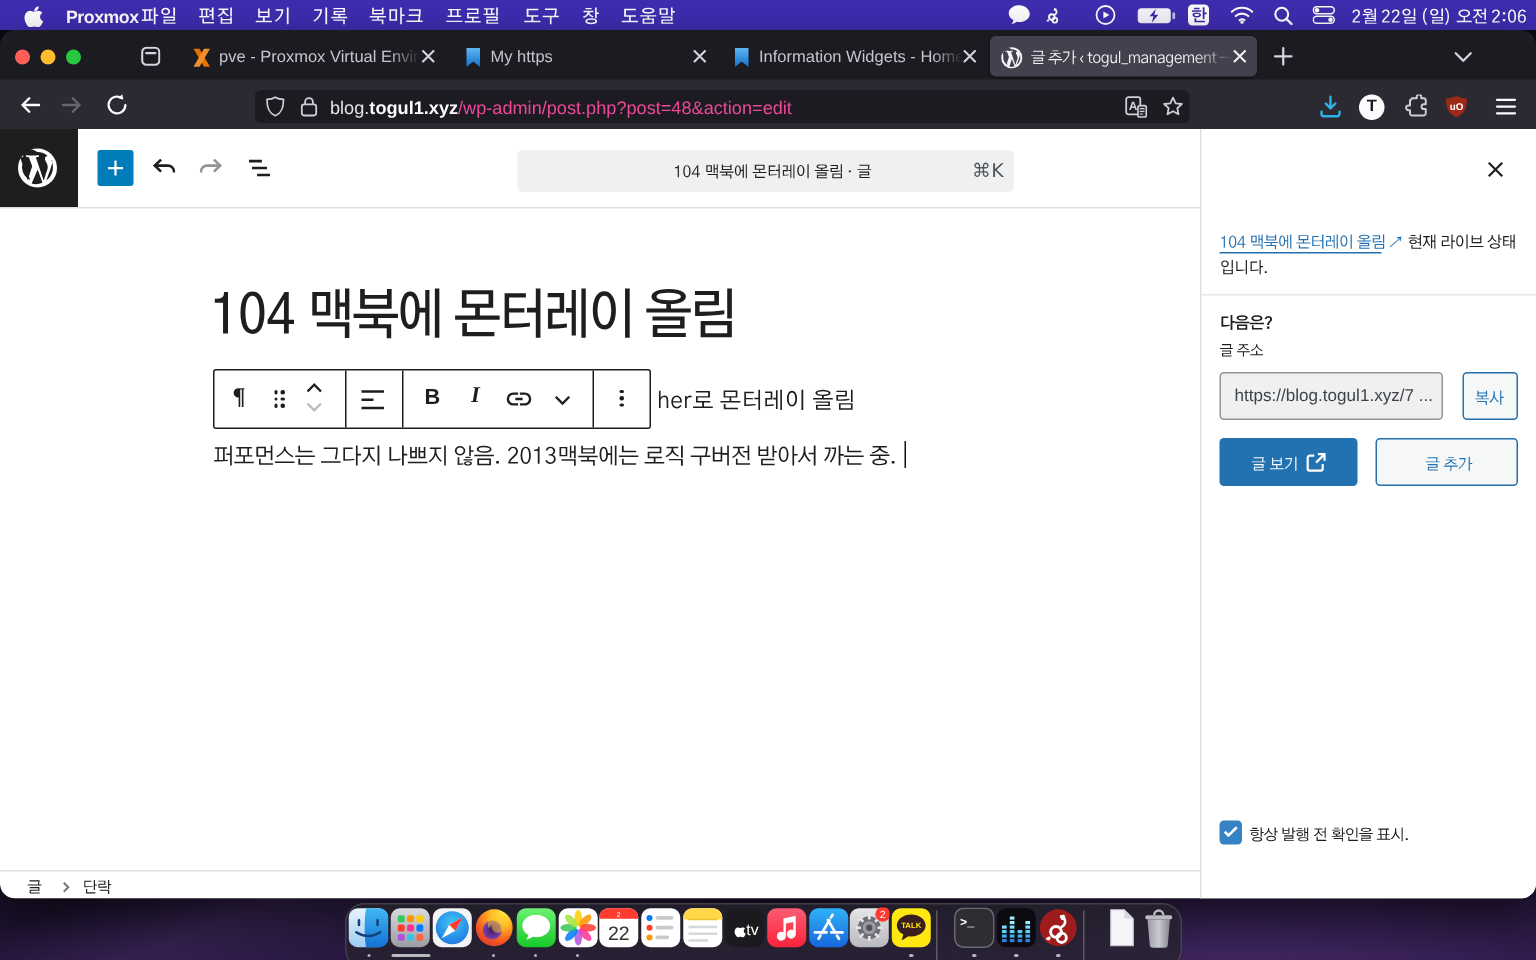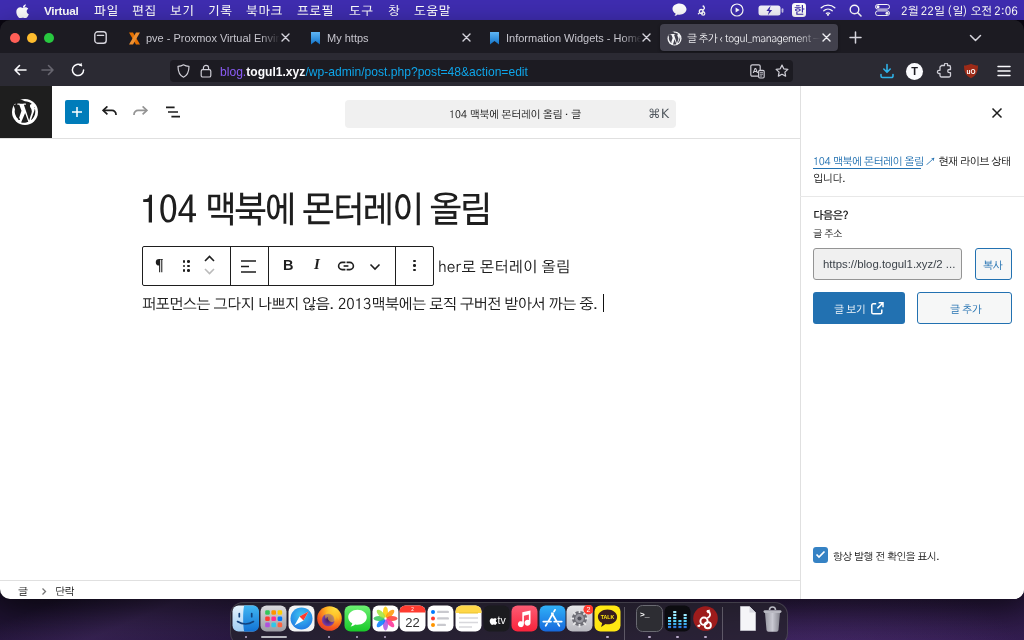--- a/index.html
+++ b/index.html
@@ -11,21 +11,21 @@
   linear-gradient(180deg,#0a0712 0%,#0b0813 76%,#191028 94%,#221438 100%);}
 *{box-sizing:border-box}
 .abs{position:absolute}
 svg{display:block}
 </style></head><body>
 <div class="abs" style="left:0;top:0;width:1024px;height:20px;background:#3f2db1"></div>
 <svg class="abs" style="left:16px;top:3.5px" width="14" height="14" viewBox="0 0 13 13">
 <path fill="#fff" d="M9.1 0.2c0.1 0.8-0.2 1.5-0.7 2.1C7.9 2.9 7.2 3.3 6.4 3.2 6.3 2.5 6.7 1.7 7.1 1.3 7.6 0.7 8.4 0.3 9.1 0.2z
 M11.9 9.5c-0.3 0.8-0.5 1.1-0.9 1.8-0.6 0.9-1.4 2-2.4 2-0.9 0-1.1-0.6-2.3-0.6-1.2 0-1.5 0.6-2.3 0.6-1 0-1.8-1-2.4-1.9C0.2 9.2-0.1 6.3 0.9 4.8 1.6 3.7 2.7 3 3.7 3c1 0 1.7 0.6 2.6 0.6 0.8 0 1.3-0.6 2.6-0.6 0.9 0 1.8 0.5 2.5 1.3-2.2 1.2-1.8 4.3 0.5 5.2z"></path>
   </svg>
-<div class="abs" style="left:44px;top:4px;font-size:11.8px;font-weight:bold;color:#fff;letter-spacing:-.3px">Virtual</div>
+<div class="abs" style="left:44px;top:4px;font-size:11.8px;font-weight:bold;color:#fff;letter-spacing:-.3px">Proxmox</div>
 <svg style="position:absolute;left:94px;top:-0.3px" width="27" height="19" viewBox="0 -15 27 19">
     <path d="M8.5 1.1V-10.0H9.7V-5.4H11.5V-4.3H9.7V1.1ZM0.5 -1.0V-2.0H2.1V-7.9H0.8V-8.9H7.7V-7.9H6.4V-2.1Q7.2 -2.2 8.0 -2.3V-1.3Q5.6 -1.0 2.6 -1.0ZM3.2 -2.0 3.9 -2.1Q4.1 -2.1 4.6 -2.1Q5.2 -2.1 5.3 -2.1V-7.9H3.2Z M15.0 0.9V-2.0H21.6V-3.0H14.9V-4.0H22.7V-1.1H16.1V-0.0H23.0V0.9ZM21.5 -4.5V-10.0H22.7V-4.5ZM13.5 -7.4Q13.5 -8.4 14.3 -9.1Q15.1 -9.8 16.4 -9.8Q17.7 -9.8 18.5 -9.1Q19.4 -8.4 19.4 -7.4Q19.4 -6.3 18.5 -5.6Q17.7 -5.0 16.4 -5.0Q15.1 -5.0 14.3 -5.6Q13.5 -6.3 13.5 -7.4ZM14.6 -7.4Q14.6 -6.7 15.1 -6.3Q15.6 -5.8 16.4 -5.8Q17.2 -5.8 17.7 -6.3Q18.2 -6.7 18.2 -7.4Q18.2 -8.0 17.7 -8.4Q17.2 -8.9 16.4 -8.9Q15.6 -8.9 15.1 -8.4Q14.6 -8.0 14.6 -7.4Z" fill="#ffffff"></path>
   </svg>
 <svg style="position:absolute;left:132px;top:-0.3px" width="27" height="19" viewBox="0 -15 27 19">
     <path d="M2.9 0.7V-2.6H4.0V-0.3H10.7V0.7ZM7.4 -4.6V-5.5H9.2V-7.2H7.4V-8.1H9.2V-10.0H10.4V-1.8H9.2V-4.6ZM0.8 -3.3V-4.3H2.2V-8.3H1.0V-9.3H7.4V-8.3H6.2V-4.3Q6.7 -4.3 7.6 -4.4V-3.5Q5.6 -3.3 3.0 -3.3ZM3.2 -4.3H3.7Q4.4 -4.3 5.2 -4.3V-8.3H3.2Z M15.1 0.9V-3.5H16.2V-2.4H21.5V-3.5H22.6V0.9ZM16.2 -0.0H21.5V-1.5H16.2ZM21.5 -4.0V-10.0H22.6V-4.0ZM13.0 -4.6Q13.6 -4.8 14.1 -5.1Q14.6 -5.4 15.1 -5.8Q15.6 -6.2 15.9 -6.7Q16.3 -7.3 16.3 -7.8V-8.4H13.7V-9.3H20.2V-8.4H17.6V-7.8Q17.6 -7.2 18.1 -6.6Q18.7 -5.9 19.3 -5.5Q19.9 -5.1 20.6 -4.9L20.0 -4.1Q19.2 -4.4 18.3 -5.1Q17.4 -5.7 16.9 -6.4Q16.6 -5.7 15.6 -5.0Q14.7 -4.2 13.7 -3.9Z" fill="#ffffff"></path>
   </svg>
 <svg style="position:absolute;left:170px;top:-0.3px" width="27" height="19" viewBox="0 -15 27 19">
     <path d="M0.5 -0.2V-1.1H5.3V-4.0H6.5V-1.1H11.3V-0.2ZM2.1 -3.3V-9.3H3.2V-7.3H8.6V-9.3H9.7V-3.3ZM3.2 -4.3H8.6V-6.4H3.2Z M21.2 1.1V-10.0H22.4V1.1ZM13.2 -1.2Q15.3 -2.5 16.5 -4.3Q17.7 -6.1 17.7 -7.9H13.8V-8.9H18.9Q18.9 -3.8 14.0 -0.5Z" fill="#ffffff"></path>
   </svg>
 <svg style="position:absolute;left:208px;top:-0.3px" width="27" height="19" viewBox="0 -15 27 19">
@@ -165,21 +165,21 @@
 <path d="M11.6 0.8 L11.9 4.1 L8.7 3.4 z" fill="#fbfbfe"></path>
     </svg>
 <div class="abs" style="left:170px;top:40px;width:623px;height:22px;background:#1c1b22;border-radius:4px"></div>
 <svg class="abs" style="left:177px;top:44px" width="13" height="14" viewBox="0 0 13 14">
 <path d="M6.5 0.8 C8 1.8 10.5 2.3 12 2.3 C12 6.5 11.5 11 6.5 13.2 C1.5 11 1 6.5 1 2.3 C2.5 2.3 5 1.8 6.5 0.8 z" fill="none" stroke="#cfced6" stroke-width="1.2" stroke-linejoin="round"></path>
     </svg>
 <svg class="abs" style="left:200px;top:44px" width="12" height="14" viewBox="0 0 12 14">
 <rect x="1.2" y="5.6" width="9.6" height="7.4" rx="1.6" fill="none" stroke="#cfced6" stroke-width="1.2"></rect>
 <path d="M3.4 5.4 V4 a2.6 2.6 0 0 1 5.2 0 V5.4" fill="none" stroke="#cfced6" stroke-width="1.2"></path>
     </svg>
-<div class="abs" style="left:220px;top:45px;font-size:12.1px;white-space:nowrap"><span style="color:#8b5cf6">blog.</span><span style="color:#fbfbfe;font-weight:bold">togul1.xyz</span><span style="color:#0ea5e9">/wp-admin/post.php?post=48&amp;action=edit</span></div>
+<div class="abs" style="left:220px;top:45px;font-size:12.1px;white-space:nowrap"><span style="color:#e5e5e5">blog.</span><span style="color:#fbfbfe;font-weight:bold">togul1.xyz</span><span style="color:#ec4899">/wp-admin/post.php?post=48&amp;action=edit</span></div>
 <svg class="abs" style="left:750px;top:43.5px" width="15" height="15" viewBox="0 0 15 15">
 <rect x="0.8" y="0.8" width="9.4" height="11.4" rx="1.5" fill="none" stroke="#cfced6" stroke-width="1.2"></rect>
 <text x="5.4" y="9.3" font-family="Liberation Sans" font-size="8" font-weight="bold" fill="#cfced6" text-anchor="middle">A</text>
 <rect x="8.6" y="6.4" width="5.6" height="7.6" rx="1.2" fill="#2b2a33" stroke="#cfced6" stroke-width="1.1"></rect>
 <path d="M9.8 8.4 h3.2 M9.8 10.2 h3.2 M9.8 12 h2.2" stroke="#cfced6" stroke-width="0.8"></path>
     </svg>
 <svg class="abs" style="left:775px;top:44px" width="14" height="14" viewBox="0 0 15 15">
 <path d="M7.5 1.2 L9.4 5.2 L13.8 5.7 L10.6 8.7 L11.4 13 L7.5 10.9 L3.6 13 L4.4 8.7 L1.2 5.7 L5.6 5.2 z" fill="none" stroke="#cfced6" stroke-width="1.3" stroke-linejoin="round"></path>
     </svg>
 <svg class="abs" style="left:879px;top:43px" width="16" height="16" viewBox="0 0 16 16">
@@ -296,21 +296,21 @@
       <path d="M1.1 -6.1Q1.1 -7.1 1.8 -7.7Q2.5 -8.3 3.6 -8.3Q4.7 -8.3 5.4 -7.7Q6.2 -7.1 6.2 -6.1Q6.2 -5.1 5.4 -4.5Q4.7 -3.9 3.6 -3.9Q2.5 -3.9 1.8 -4.5Q1.1 -5.1 1.1 -6.1ZM1.9 -6.1Q1.9 -5.4 2.4 -5.0Q2.9 -4.6 3.6 -4.6Q4.4 -4.6 4.8 -5.0Q5.3 -5.4 5.3 -6.1Q5.3 -6.7 4.8 -7.2Q4.3 -7.6 3.6 -7.6Q2.9 -7.6 2.4 -7.2Q1.9 -6.7 1.9 -6.1ZM8.1 -3.4V-8.6H8.9V-3.4ZM2.5 0.8V-3.0H3.3V-1.9H8.1V-3.0H8.9V0.8ZM3.3 0.1H8.1V-1.3H3.3Z M11.2 -1.3V-7.8H12.0V-2.1H12.3Q13.0 -2.1 14.3 -2.2Q15.6 -2.3 16.7 -2.4V-1.8Q15.5 -1.5 14.0 -1.4Q12.5 -1.3 11.6 -1.3ZM17.5 0.9V-8.6H18.3V0.9Z M20.7 -1.3V-7.6H25.1V-6.9H21.5V-2.0H21.7Q23.9 -2.0 26.0 -2.3V-1.6Q23.7 -1.3 21.0 -1.3ZM26.7 0.9V-8.6H27.5V-4.6H29.1V-3.9H27.5V0.9Z M30.2 0.0V-1.2H31.5V0.0Z" fill="#1e1e1e"></path>
     </svg>
 <div class="abs" style="left:800px;top:175.5px;width:224px;height:1px;background:#e8e8e8"></div>
 <svg style="position:absolute;left:813px;top:186px" width="38" height="17" viewBox="0 -13 38 17">
       <path d="M7.4 1.0V-9.0H8.6V-5.0H10.2V-3.9H8.6V1.0ZM1.3 -1.2V-8.0H5.9V-7.0H2.5V-2.3H2.7Q4.7 -2.3 6.7 -2.5V-1.6Q4.4 -1.2 1.7 -1.2Z M11.7 0.8V-2.6H18.5V0.8ZM12.8 -0.1H17.4V-1.6H12.8ZM10.3 -3.5V-4.5H19.9V-3.5ZM11.4 -7.1Q11.4 -7.6 11.9 -8.1Q12.4 -8.5 13.3 -8.7Q14.1 -8.8 15.1 -8.8Q16.7 -8.8 17.8 -8.4Q18.8 -7.9 18.8 -7.1Q18.8 -6.5 18.3 -6.1Q17.8 -5.6 16.9 -5.5Q16.1 -5.3 15.1 -5.3Q14.1 -5.3 13.2 -5.5Q12.4 -5.6 11.9 -6.1Q11.4 -6.5 11.4 -7.1ZM12.7 -7.1Q12.7 -6.6 13.4 -6.4Q14.1 -6.2 15.1 -6.2Q16.1 -6.2 16.8 -6.4Q17.5 -6.6 17.5 -7.1Q17.5 -7.5 16.8 -7.7Q16.1 -7.9 15.1 -7.9Q14.1 -7.9 13.4 -7.7Q12.7 -7.5 12.7 -7.1Z M21.6 0.7V-2.1H22.7V-0.3H28.6V0.7ZM20.1 -2.8V-3.8H29.7V-2.8ZM21.2 -6.8Q21.2 -7.5 21.7 -7.9Q22.2 -8.4 23.1 -8.6Q23.9 -8.8 24.9 -8.8Q25.9 -8.8 26.7 -8.6Q27.6 -8.4 28.1 -7.9Q28.6 -7.5 28.6 -6.8Q28.6 -6.2 28.1 -5.7Q27.6 -5.3 26.7 -5.1Q25.9 -4.8 24.9 -4.8Q23.3 -4.8 22.2 -5.4Q21.2 -5.9 21.2 -6.8ZM22.5 -6.8Q22.5 -6.3 23.2 -6.0Q23.9 -5.8 24.9 -5.8Q25.9 -5.8 26.6 -6.0Q27.3 -6.3 27.3 -6.8Q27.3 -7.3 26.6 -7.6Q25.9 -7.9 24.9 -7.9Q23.9 -7.9 23.2 -7.6Q22.5 -7.3 22.5 -6.8Z M30.1 -6.5Q30.3 -7.3 31.0 -7.9Q31.6 -8.4 32.6 -8.4Q33.6 -8.4 34.3 -7.8Q35.0 -7.2 35.0 -6.1Q35.0 -5.6 34.8 -5.2Q34.6 -4.8 34.3 -4.6Q34.0 -4.3 33.7 -4.0Q33.5 -3.8 33.3 -3.4Q33.1 -3.0 33.1 -2.6V-2.3H31.8V-2.7Q31.8 -3.1 32.0 -3.5Q32.1 -3.9 32.3 -4.1Q32.5 -4.3 32.8 -4.6Q33.0 -4.9 33.2 -5.1Q33.4 -5.3 33.6 -5.5Q33.7 -5.8 33.7 -6.2Q33.7 -6.7 33.4 -7.1Q33.1 -7.4 32.6 -7.4Q31.6 -7.4 31.1 -6.1ZM31.6 0.1V-1.4H33.3V0.1Z" fill="#1e1e1e"></path>
     </svg>
 <svg style="position:absolute;left:813px;top:205px" width="31" height="16" viewBox="0 -12 31 16">
       <path d="M1.6 -6.9V-7.6H7.8Q7.8 -7.0 7.7 -6.2Q7.6 -5.4 7.4 -4.8H6.7Q6.9 -5.3 7.0 -5.9Q7.1 -6.6 7.1 -6.9ZM0.4 -4.4V-5.0H8.9V-4.4ZM1.7 0.7V-1.7H7.0V-2.7H1.6V-3.4H7.7V-1.1H2.5V0.0H8.0V0.7Z M12.3 -4.1Q12.8 -4.2 13.4 -4.4Q13.9 -4.7 14.4 -5.0Q14.9 -5.3 15.2 -5.6Q15.5 -6.0 15.5 -6.4V-6.8H12.9V-7.5H19.0V-6.8H16.4V-6.4Q16.4 -5.9 17.0 -5.4Q17.5 -4.9 18.2 -4.6Q18.9 -4.2 19.6 -4.1L19.2 -3.5Q18.3 -3.8 17.3 -4.4Q16.4 -4.9 16.0 -5.6Q15.6 -5.0 14.7 -4.4Q13.8 -3.8 12.7 -3.5ZM11.7 -2.2V-2.8H20.2V-2.2H16.3V0.9H15.6V-2.2Z M21.0 -3.5Q21.6 -3.7 22.1 -4.1Q22.7 -4.4 23.3 -4.9Q23.8 -5.4 24.1 -5.9Q24.4 -6.5 24.4 -7.0V-7.5H25.2V-7.0Q25.2 -6.5 25.5 -5.9Q25.9 -5.4 26.4 -4.9Q26.9 -4.4 27.5 -4.1Q28.1 -3.7 28.6 -3.5L28.2 -2.9Q27.3 -3.3 26.2 -4.1Q25.2 -5.0 24.8 -5.8Q24.4 -5.0 23.4 -4.2Q22.4 -3.4 21.4 -2.9ZM20.5 -0.2V-0.8H24.4V-3.2H25.2V-0.8H29.0V-0.2Z" fill="#1e1e1e"></path>
     </svg>
 <div class="abs" style="left:812.5px;top:228px;width:149px;height:32px;background:#f0f0f0;border:1px solid #949494;border-radius:3px"></div>
-<div class="abs" style="left:823px;top:238px;width:132px;font-size:11.4px;color:#3c434a;white-space:nowrap;overflow:hidden">https://blog.togul1.xyz/2 ...</div>
+<div class="abs" style="left:823px;top:238px;width:132px;font-size:11.4px;color:#3c434a;white-space:nowrap;overflow:hidden">https://blog.togul1.xyz/7 ...</div>
 <div class="abs" style="left:974.5px;top:228px;width:37px;height:32px;background:#f6f7f7;border:1px solid #2271b1;border-radius:3px"></div>
 <svg style="position:absolute;left:982.5px;top:236px" width="22" height="17" viewBox="0 -13 22 17">
       <path d="M1.9 -4.7V-8.5H2.7V-7.3H7.6V-8.5H8.4V-4.7ZM2.7 -5.4H7.6V-6.6H2.7ZM0.5 -2.8V-3.4H4.7V-4.9H5.5V-3.4H9.8V-2.8ZM1.7 -1.0V-1.6H8.3V1.0H7.5V-1.0Z M9.9 -1.0Q10.6 -1.6 11.2 -2.3Q11.8 -3.0 12.2 -4.2Q12.7 -5.3 12.7 -6.5V-8.1H13.5V-6.5Q13.5 -5.6 13.7 -4.7Q14.0 -3.9 14.5 -3.2Q14.9 -2.5 15.3 -2.1Q15.7 -1.7 16.1 -1.3L15.5 -0.8Q14.9 -1.3 14.2 -2.3Q13.4 -3.3 13.1 -4.3Q12.8 -3.3 12.1 -2.2Q11.3 -1.1 10.5 -0.5ZM17.1 0.9V-8.6H17.9V-4.5H19.5V-3.7H17.9V0.9Z" fill="#2271b1"></path>
     </svg>
 <div class="abs" style="left:812.5px;top:272px;width:92px;height:31.5px;background:#2271b1;border-radius:3px"></div>
 <svg style="position:absolute;left:834px;top:280px" width="34" height="17" viewBox="0 -13 34 17">
       <path d="M1.7 -7.5V-8.2H8.4Q8.4 -7.6 8.3 -6.7Q8.2 -5.8 8.0 -5.1H7.3Q7.4 -5.7 7.5 -6.4Q7.6 -7.1 7.6 -7.5ZM0.5 -4.8V-5.4H9.7V-4.8ZM1.9 0.7V-1.8H7.6V-2.9H1.8V-3.6H8.4V-1.1H2.6V0.0H8.6V0.7Z M14.0 -2.9V-7.9H14.8V-6.2H19.7V-7.9H20.5V-2.9ZM14.8 -3.6H19.7V-5.5H14.8ZM12.6 -0.2V-0.9H16.8V-3.4H17.6V-0.9H21.8V-0.2Z M22.5 -0.9Q24.3 -2.1 25.4 -3.7Q26.5 -5.3 26.6 -6.8H23.0V-7.6H27.4Q27.4 -3.3 23.1 -0.4ZM29.5 0.9V-8.5H30.3V0.9Z" fill="#ffffff"></path>
     </svg>
 <svg class="abs" style="left:869.5px;top:280.5px" width="15" height="15" viewBox="0 0 15 15">
 <path d="M6.2 2.8 H3.2 a1.4 1.4 0 0 0 -1.4 1.4 V11.4 a1.4 1.4 0 0 0 1.4 1.4 H10.4 a1.4 1.4 0 0 0 1.4 -1.4 V8.4" fill="none" stroke="#fff" stroke-width="1.5"></path>

